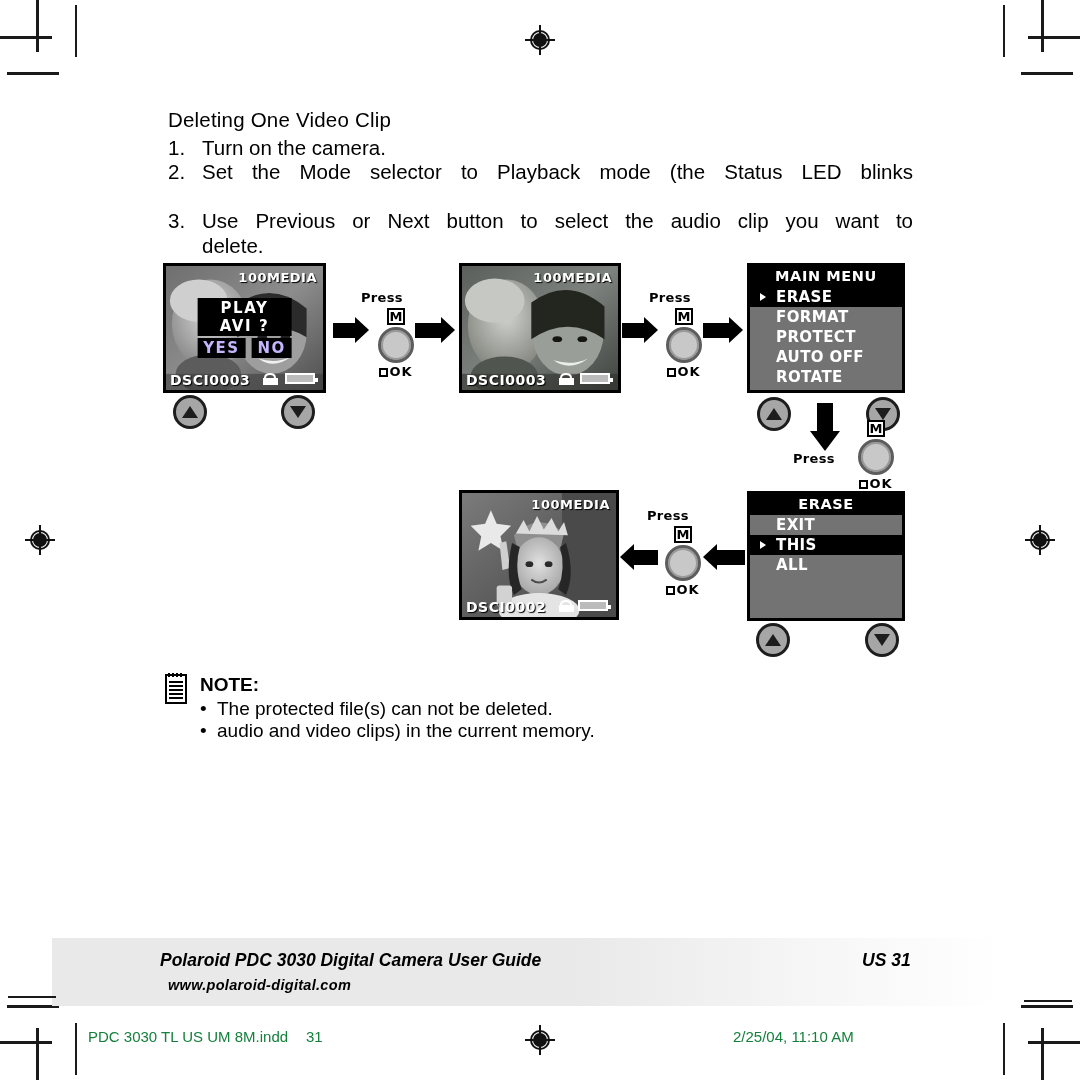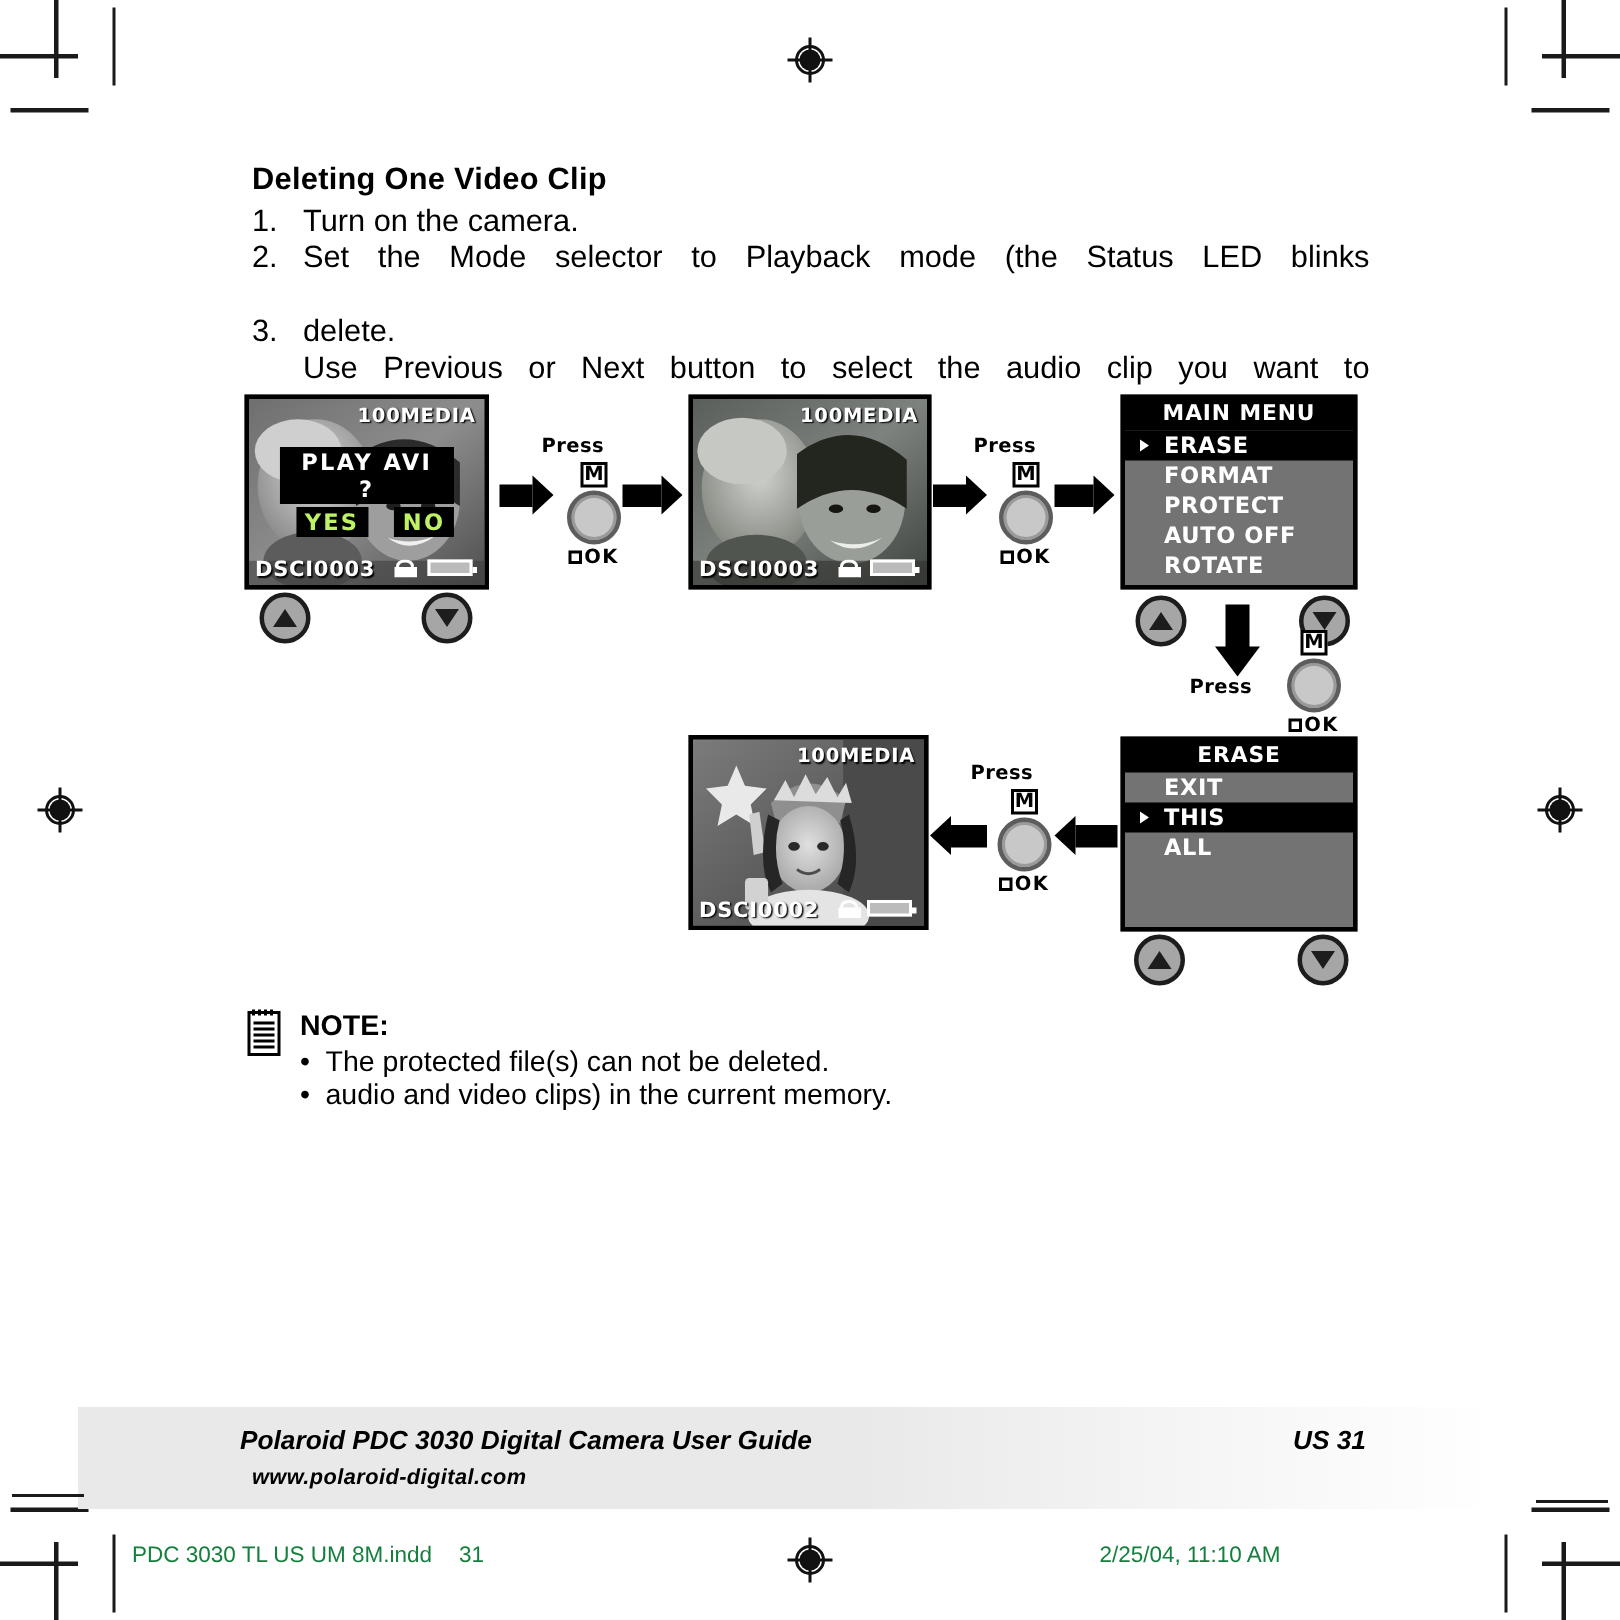--- a/index.html
+++ b/index.html
@@ -10,42 +10,42 @@
 
   
   .cmark{position:absolute;background:#1a1a1a;}
   .reg{position:absolute;width:30px;height:30px;}
   .reg .ring{position:absolute;left:5px;top:5px;width:20px;height:20px;border:2px solid #111;border-radius:50%;box-sizing:border-box;}
   .reg .dot{position:absolute;left:8px;top:8px;width:14px;height:14px;background:#111;border-radius:50%;}
   .reg .vl{position:absolute;left:14px;top:0;width:2px;height:30px;background:#111;}
   .reg .hl{position:absolute;left:0;top:14px;width:30px;height:2px;background:#111;}
 
   
-  .h-title{position:absolute;font-weight:bold;font-size:20.5px;letter-spacing:.2px;}
+  .h-title{position:absolute;font-weight:normal;font-size:20.5px;letter-spacing:.2px;}
   .step{position:absolute;font-size:20.5px;line-height:25px;}
   .step .num{position:absolute;left:0;top:0;width:30px;text-align:left;}
   .step .txt{display:block;margin-left:34px;text-align:justify;}
   .step .txt.j{text-align-last:justify;}
 
   
   .lcd{position:absolute;border:3px solid #000;box-sizing:border-box;overflow:hidden;background:#777;}
   .lcd .photo{position:absolute;inset:0;}
   .lcd .ovl{position:absolute;color:#fff;font-weight:bold;font-family:"DejaVu Sans", sans-serif;}
   .media{top:4px;right:6px;font-size:13px;letter-spacing:.5px;text-shadow:1px 1px 1px #000;}
   .fname{left:4px;bottom:2px;font-size:14px;letter-spacing:.5px;text-shadow:1px 1px 1px #000;}
   .lockicon{position:absolute;bottom:5px;left:96px;width:17px;height:12px;}
   .batt{position:absolute;bottom:6px;right:8px;width:30px;height:11px;border:2px solid #fff;box-sizing:border-box;background:#bbb;}
   .batt:after{content:"";position:absolute;right:-5px;top:3px;width:3px;height:4px;background:#fff;}
 
   .dialog{position:absolute;left:50%;transform:translateX(-50%);top:32px;text-align:center;}
   .dialog .q{display:inline-block;background:#000;color:#fff;font-weight:bold;font-size:15px;
              padding:1px 7px;letter-spacing:1.6px;font-family:"DejaVu Sans", sans-serif;}
   .dialog .row{margin-top:2px;white-space:nowrap;}
-  .dialog .opt{display:inline-block;background:#000;color:#bef264;font-weight:bold;font-size:15px;
-               padding:1px 6px;letter-spacing:1.5px;font-family:"DejaVu Sans", sans-serif;margin-left:11px;}
+  .dialog .opt{display:inline-block;background:#000;color:#c4b5fd;font-weight:bold;font-size:15px;
+               padding:1px 6px;letter-spacing:1.5px;font-family:"DejaVu Sans", sans-serif;}
   .dialog .gap{display:inline-block;width:6px;}
 
   
   .menu{position:absolute;background:#737373;border:3px solid #000;box-sizing:border-box;}
   .menu .mtitle{background:#000;color:#fff;font-weight:bold;font-size:14.5px;text-align:center;
                 letter-spacing:.6px;padding:2px 0 3px;font-family:"DejaVu Sans", sans-serif;}
   .menu .mrow{position:relative;color:#fff;font-weight:bold;font-size:15px;letter-spacing:.4px;
               padding:1px 0 1px 26px;font-family:"DejaVu Sans", sans-serif;}
   .menu .mrow.sel{background:#000;}
   .menu .mrow .car{position:absolute;left:10px;top:50%;transform:translateY(-50%);
@@ -153,22 +153,22 @@
   <span class="txt">Turn on the camera.</span>
 </div>
 
 <div class="step" style="left:168px;top:159px;width:745px;">
   <span class="num">2.</span>
   <span class="txt j">Set the Mode selector to Playback mode (the Status LED blinks</span>
 </div>
 
 <div class="step" style="left:168px;top:208px;width:745px;">
   <span class="num">3.</span>
+  <span class="txt j">Use Previous or Next button to select the audio clip you want to</span>
   <span class="txt">delete.</span>
-  <span class="txt j">Use Previous or Next button to select the audio clip you want to</span>
 </div>
 
 <div class="lcd" style="left:163px;top:263px;width:163px;height:130px;">
   <svg class="photo" viewBox="0 0 163 130" preserveAspectRatio="none">
     <defs>
       <linearGradient id="bg1" x1="0" y1="0" x2="1" y2="1">
         <stop offset="0" stop-color="#6f6f6f"></stop>
           <stop offset="0.5" stop-color="#8d8d8d"></stop>
           <stop offset="1" stop-color="#4e4e4e"></stop>
       </linearGradient>

